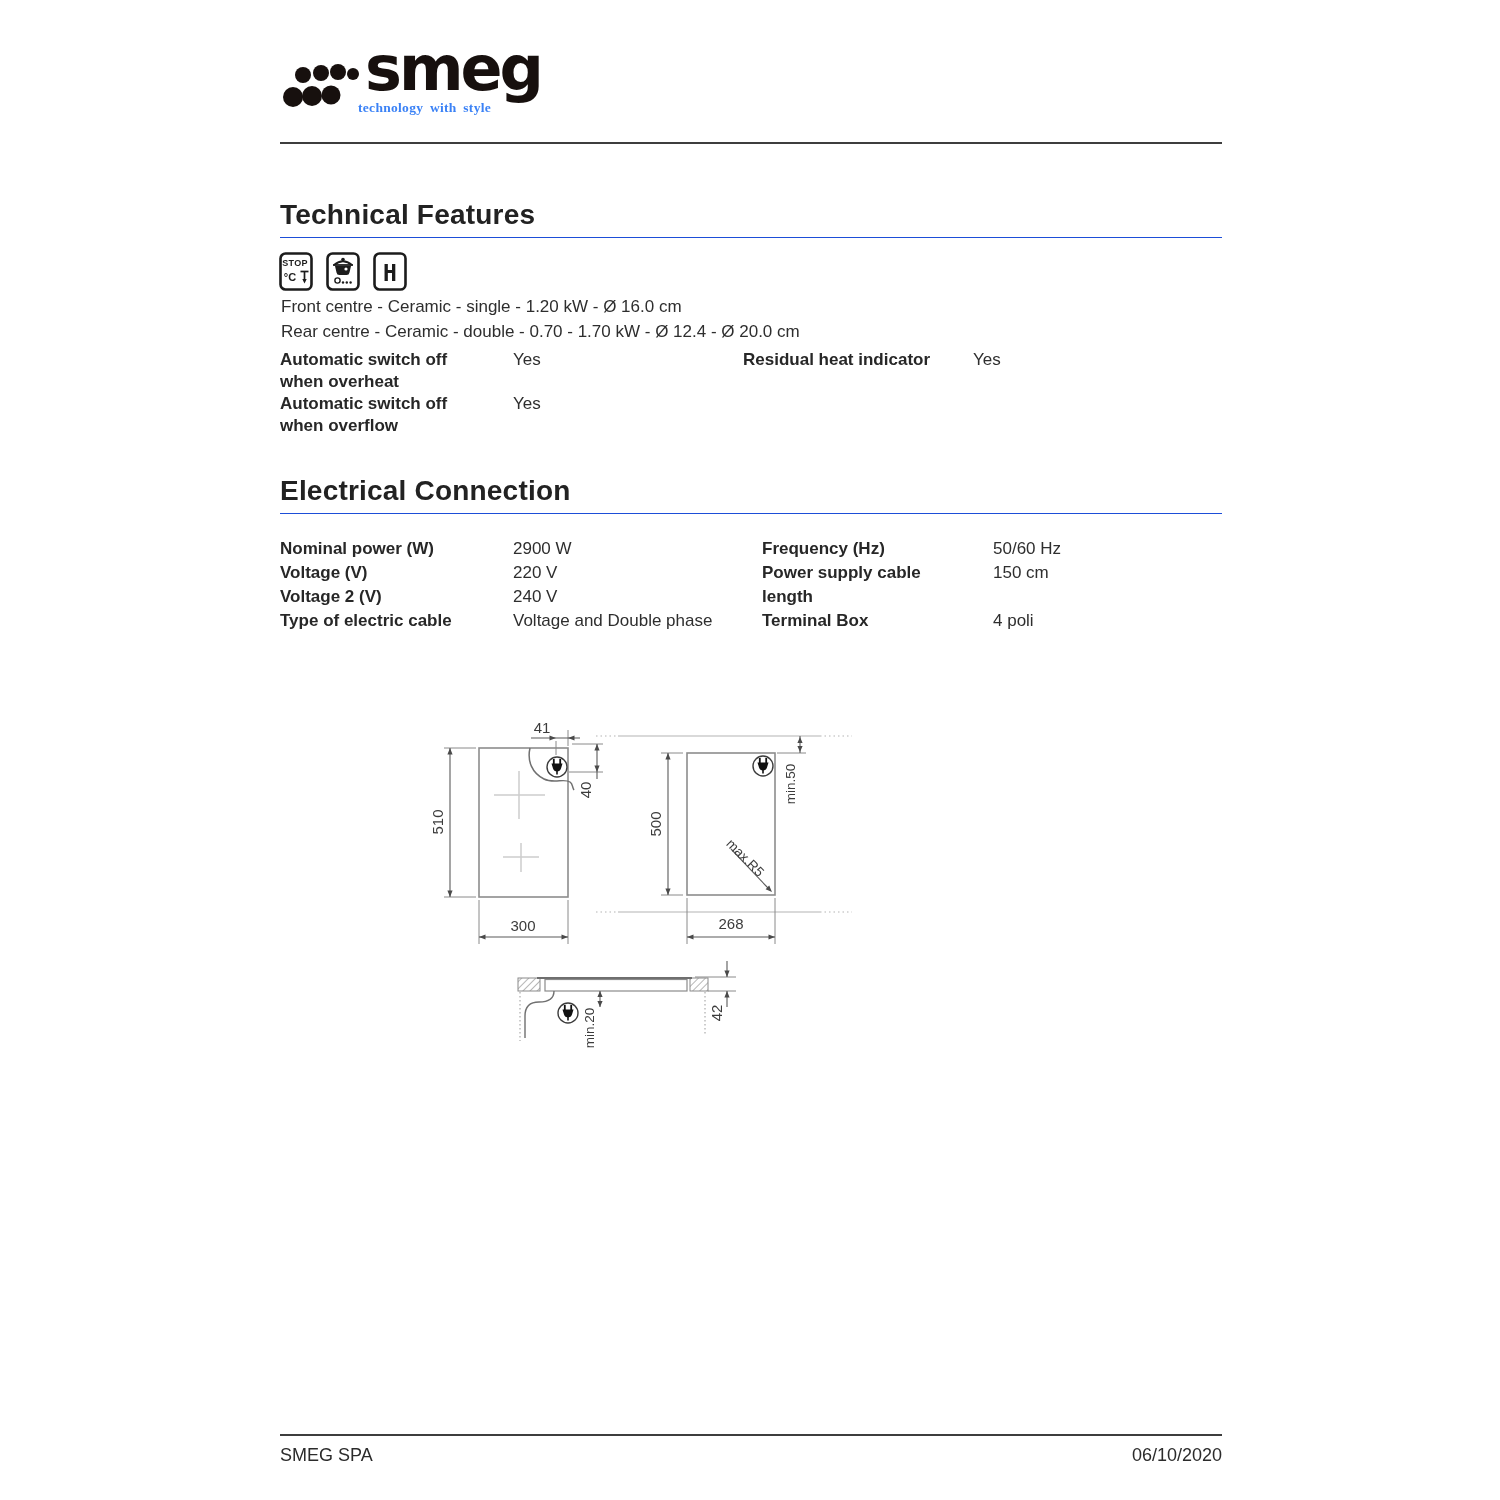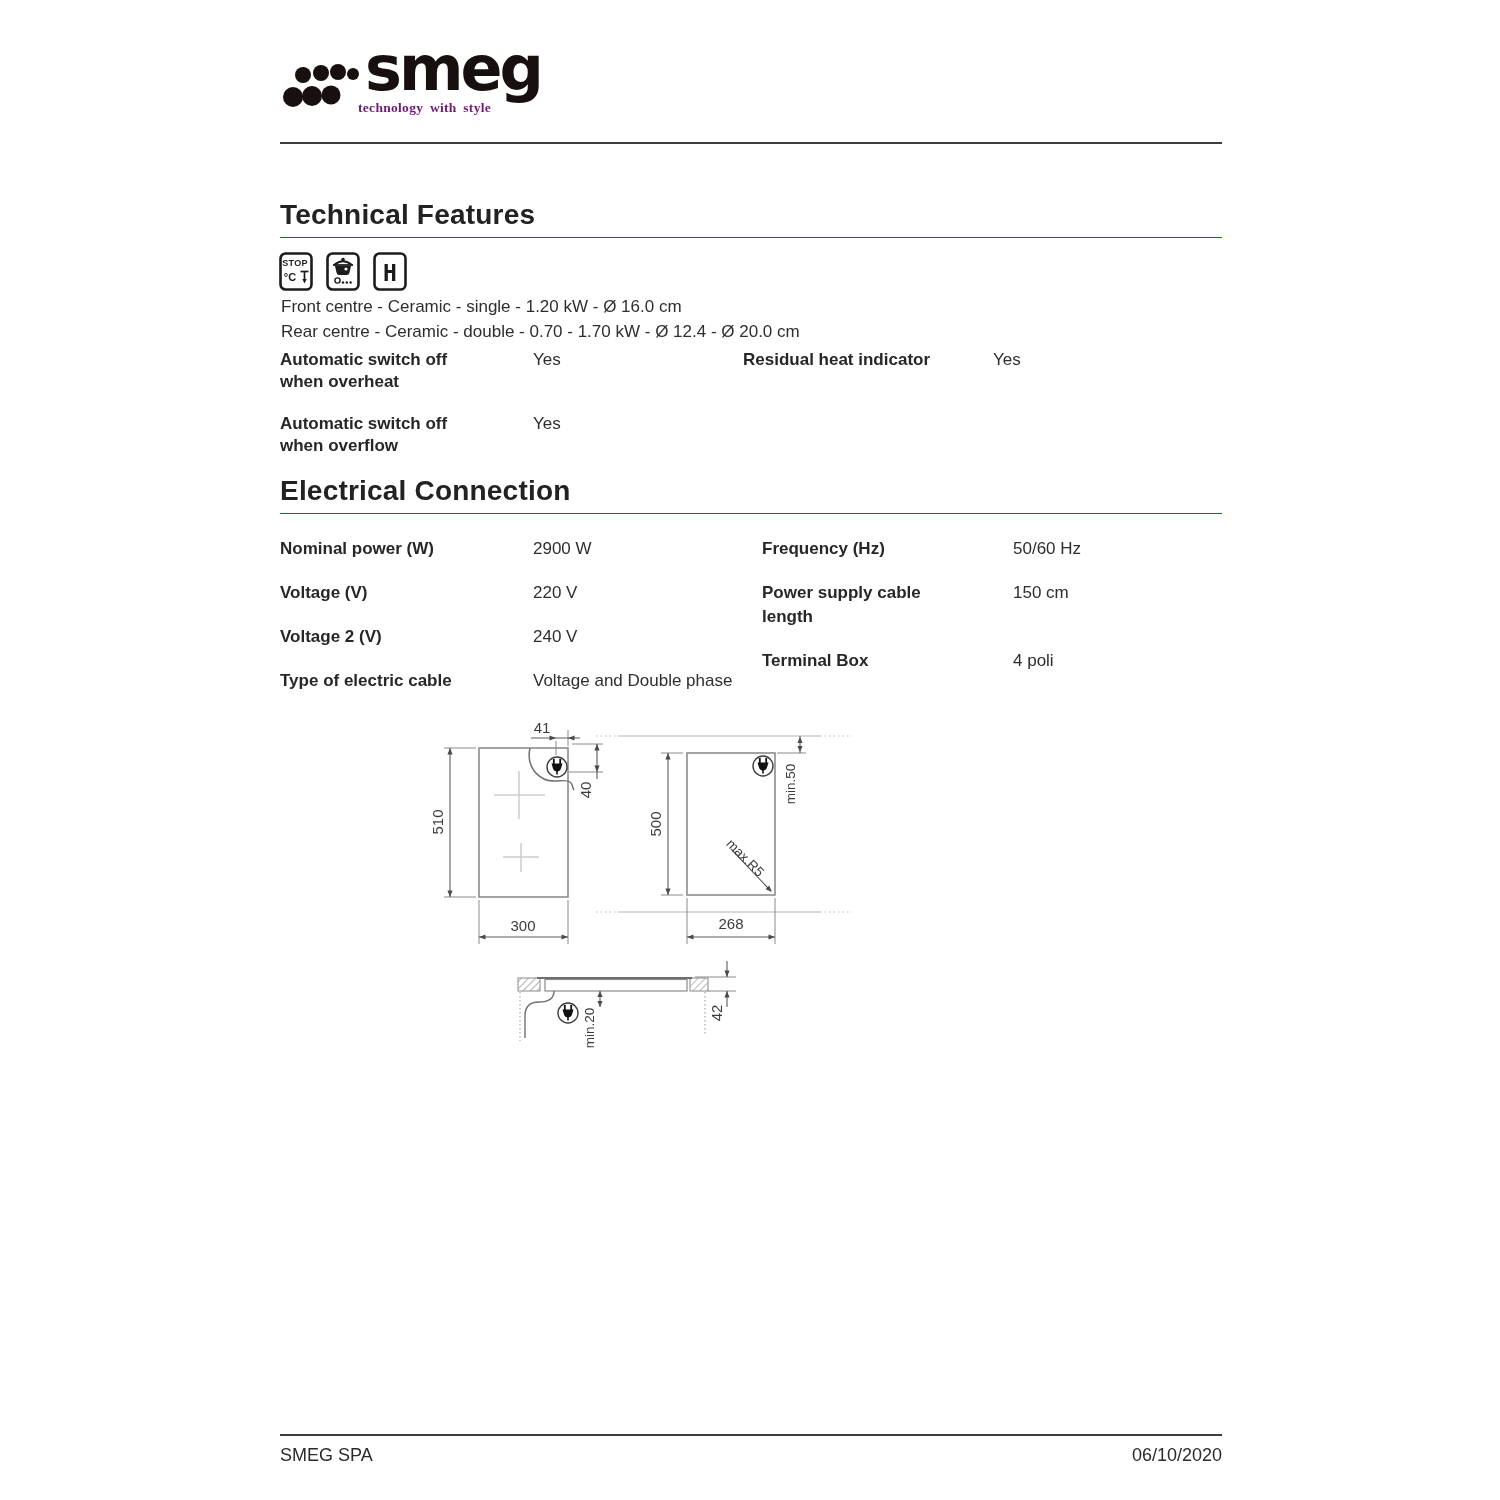--- a/index.html
+++ b/index.html
@@ -11,35 +11,35 @@
   .logo{position:absolute;left:281px;top:55px;width:300px;height:80px;}
   .logo-dots{position:absolute;left:0;top:5px;}
   .brand{
     position:absolute;left:84px;top:-17px;
     font-family:"DejaVu Sans",sans-serif;font-weight:bold;
     font-size:62px;line-height:62px;letter-spacing:-3px;color:#17100e;text-align:right;
   }
   .tagline{
     position:absolute;left:77px;top:45px;
     font-family:"Liberation Serif",serif;font-weight:bold;
-    font-size:13.5px;letter-spacing:.3px;word-spacing:3px;color:#701a75;white-space:nowrap;
+    font-size:13.5px;letter-spacing:.3px;word-spacing:3px;color:#3b82f6;white-space:nowrap;
   }
   
   .rule-dark{position:absolute;left:280px;width:942px;height:2px;background:#3d3d3d;}
   .section-title{
     position:absolute;left:280px;width:942px;margin:0;
     font-size:28px;line-height:30px;font-weight:bold;color:#222;
     padding-bottom:7px;border-bottom:1px solid #1d4ed8;letter-spacing:.2px;
   }
   
   .tf-icons{position:absolute;left:279px;top:252px;display:flex;gap:13px;}
   
   .burner-lines{position:absolute;left:281px;top:294px;font-size:17px;line-height:25px;color:#2e2e2e;}
   
-  .pair-grid{position:absolute;display:grid;font-size:17px;gap:20px;}
+  .pair-grid{position:absolute;display:grid;font-size:17px;}
   .pair-grid .lbl{font-weight:bold;color:#272727;}
   .pair-grid .val{color:#2e2e2e;}
   .tf-left {left:280px;top:349px;grid-template-columns:233px 215px;line-height:22px;}
   .tf-left .lbl{padding-right:38px;}
   .tf-right{left:743px;top:349px;grid-template-columns:230px 200px;line-height:22px;}
   .tf-right .lbl{padding-right:18px;}
   .ec-left {left:280px;top:537px;grid-template-columns:233px 240px;line-height:24px;}
   .ec-left .lbl{padding-right:36px;}
   .ec-right{left:762px;top:537px;grid-template-columns:231px 200px;line-height:24px;}
   .ec-right .lbl{padding-right:42px;}

